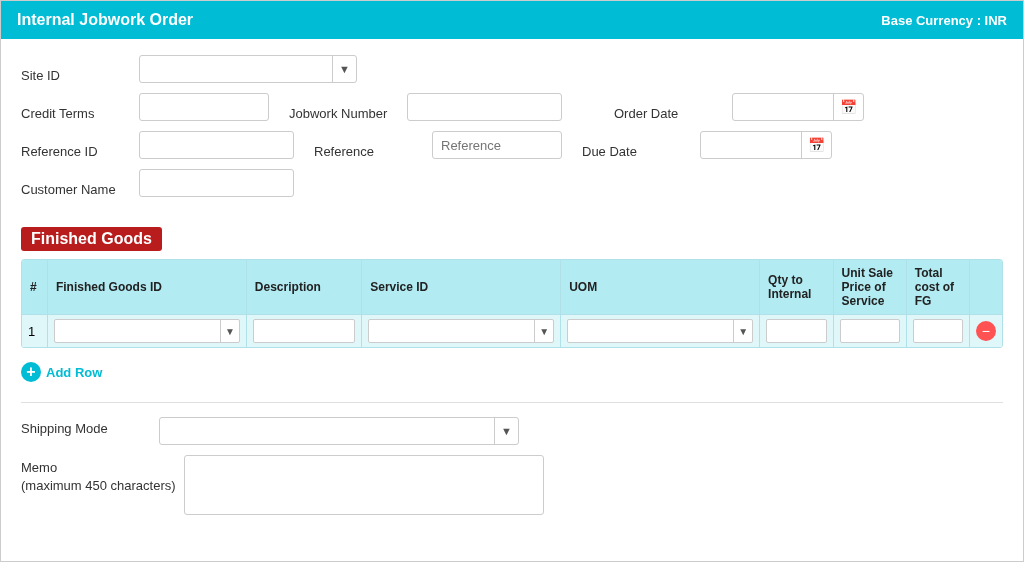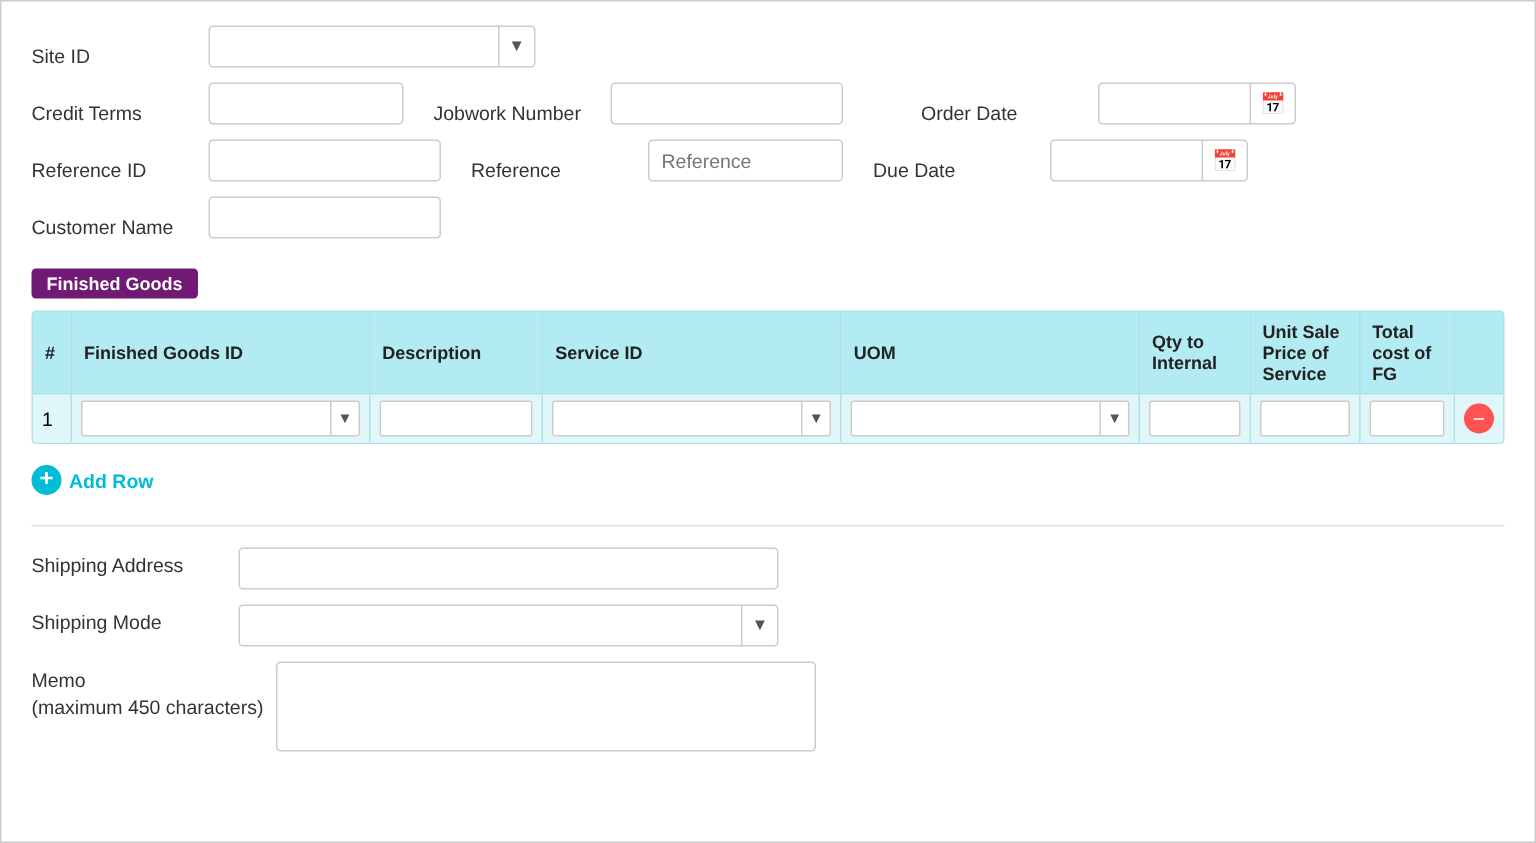--- a/index.html
+++ b/index.html
@@ -116,29 +116,29 @@
       border-left: 1px solid #ccc;
       height: 100%;
       display: flex;
       align-items: center;
       cursor: pointer;
       font-size: 14px;
       color: #555;
     }
 
     .section-label {
-      background: #701a75;
+      background: #b91c1c;
       color: #fff;
-      font-size: 12px;
+      font-size: 16px;
       font-weight: bold;
       padding: 3px 10px;
       border-radius: 3px;
       display: inline-block;
       margin-bottom: 8px;
-      margin-top: 10px;
+      margin-top: 20px;
     }
 
     .table-container {
       border: 1px solid #b0e0e8;
       border-radius: 3px;
       overflow: hidden;
       margin-bottom: 10px;
     }
 
     table {
@@ -325,20 +325,24 @@
       height: 60px;
       resize: none;
       background: #fff;
     }
   </style>
 </head>
 <body>
 
 <div class="app-container">
 
+  <div class="header">
+    <span class="header-title">Internal Jobwork Order</span>
+    <span class="header-currency">Base Currency : INR</span>
+  </div>
 
   <div class="form-body">
 
     <div class="form-row">
       <div class="form-group">
         <label class="form-label">Site ID</label>
         <div class="form-input-with-dropdown">
           <input type="text" style="">
           <span class="dropdown-arrow">▼</span>
         </div>
@@ -454,24 +458,20 @@
       </div>
 
       <button class="add-row-btn">
         <span class="plus-circle">+</span>
         <span>Add Row</span>
       </button>
     </div>
 
     <div class="bottom-section">
       <div class="shipping-row">
-        <span class="shipping-label">Shipping Address</span>
-        <input type="text" class="shipping-input-wide" style="">
-      </div>
-      <div class="shipping-row">
         <span class="shipping-label">Shipping Mode</span>
         <div class="shipping-mode-wrap">
           <input type="text" style="">
           <span class="arr">▼</span>
         </div>
       </div>
       <div class="shipping-row">
         <span class="memo-label" style="white-space:pre-line; line-height:1.4">Memo
 (maximum 450 characters)</span>
         <textarea class="memo-textarea" style=""></textarea>

